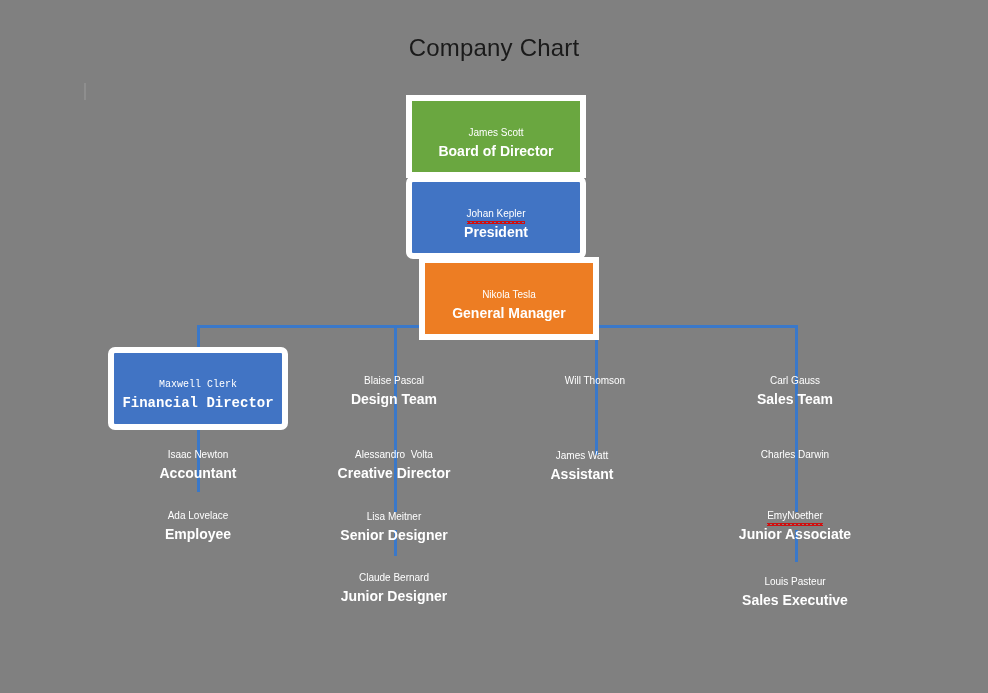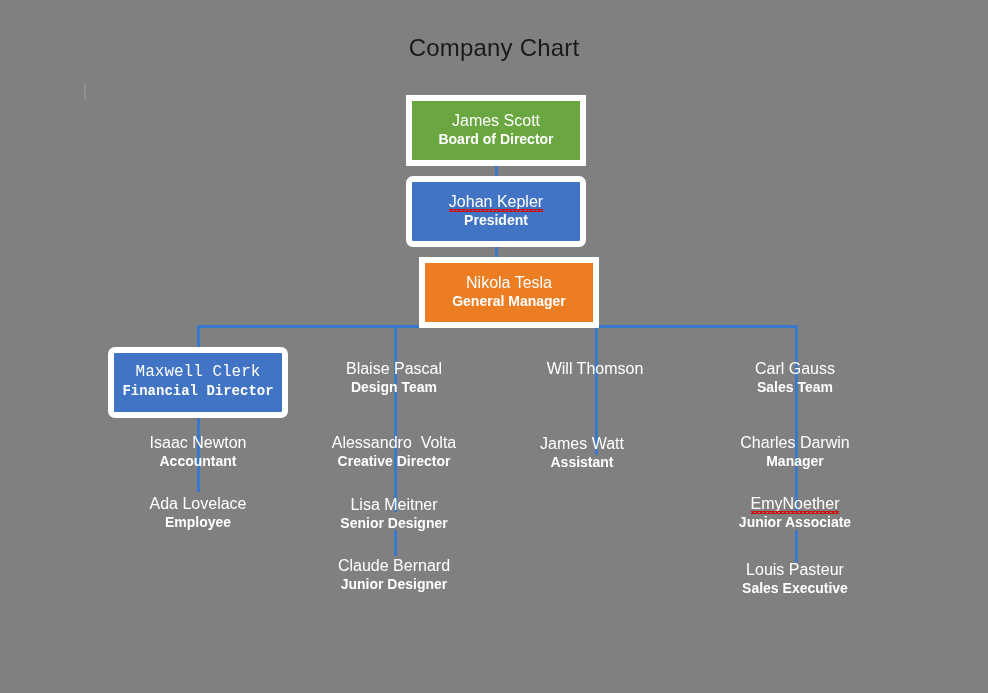--- a/index.html
+++ b/index.html
@@ -54,24 +54,25 @@
   }
 
   
   .node {
     position: absolute;
     box-sizing: border-box;
     text-align: center;
     color: #ffffff;
   }
   .node .name {
-    font-size: 16px;
+    font-size: 10px;
     line-height: 19px;
     font-weight: 400;
     white-space: pre;
+    margin-top: 12px;
   }
   .node .role {
     font-size: 14px;
     line-height: 18px;
     font-weight: bold;
     white-space: pre;
   }
 
   
   .node.boxed {
@@ -183,21 +184,20 @@
     <div class="role">Creative Director</div>
   </div>
 
   <div class="node plain" style="left:492px; top:434px; width:180px;">
     <div class="name">James Watt</div>
     <div class="role">Assistant</div>
   </div>
 
   <div class="node plain" style="left:705px; top:433px; width:180px;">
     <div class="name">Charles Darwin</div>
-    <div class="role">Manager</div>
   </div>
 
   <div class="node plain" style="left:108px; top:494px; width:180px;">
     <div class="name">Ada Lovelace</div>
     <div class="role">Employee</div>
   </div>
 
   <div class="node plain" style="left:304px; top:495px; width:180px;">
     <div class="name">Lisa Meitner</div>
     <div class="role">Senior Designer</div>

